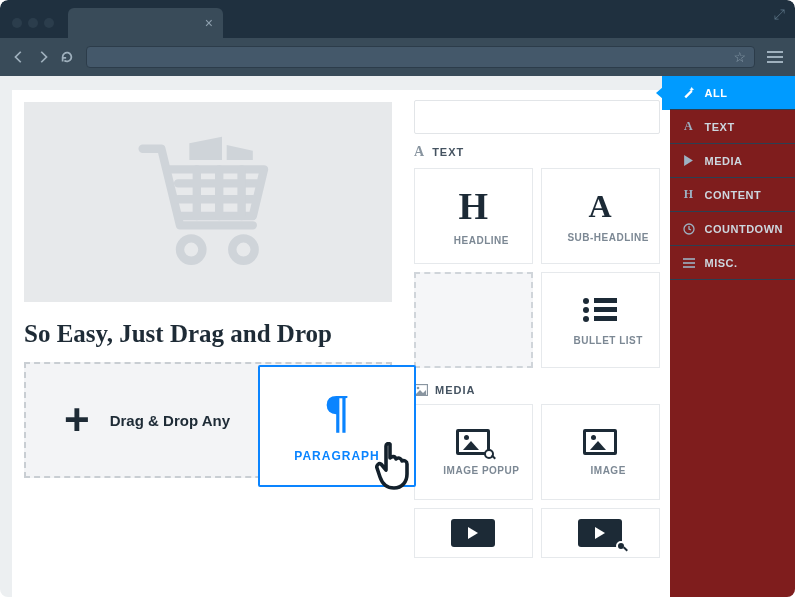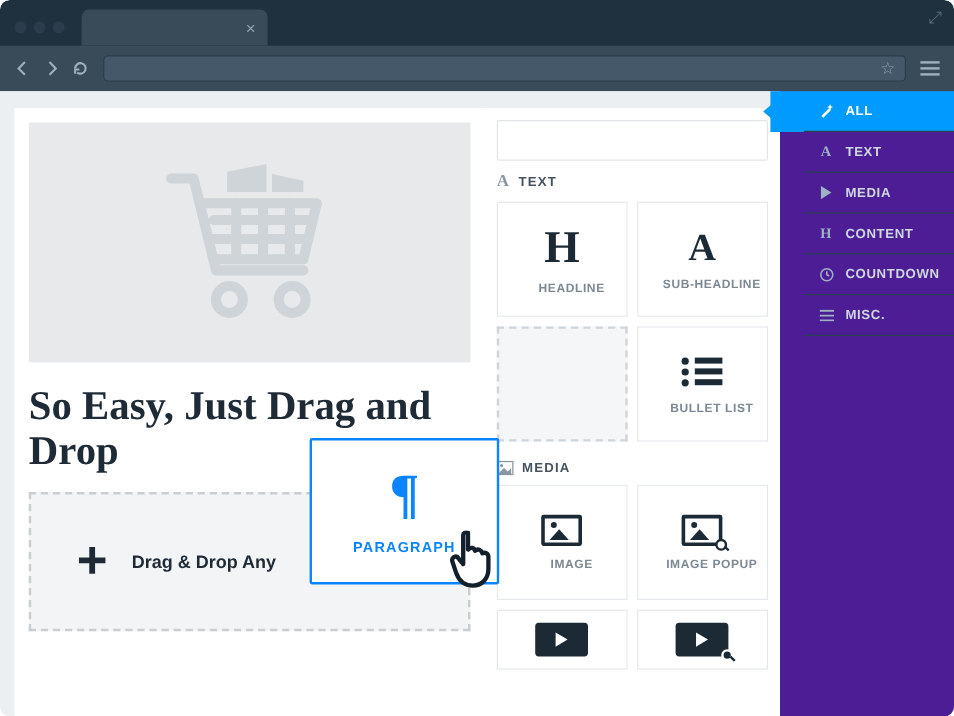--- a/index.html
+++ b/index.html
@@ -22,21 +22,21 @@
   .burger { display:flex; flex-direction:column; gap:3px; }
   .burger span { width:16px; height:2px; background:#9fb0bd; }
 
   
   .workspace { position:absolute; top:76px; left:0; right:0; bottom:0; display:flex; background:#eceff1; }
 
   
   .canvas { flex:0 0 392px; background:#fff; margin:14px 0 0 12px; padding:12px; position:relative; }
   .hero { width:100%; height:200px; background:#e7e9eb; display:flex; align-items:center; justify-content:center; }
   .cart { width:150px; height:140px; }
-  .headline { margin-top:18px; font-size:34px; font-weight:800; color:#1e2b36; font-family: Georgia, 'Times New Roman', serif; }
+  .headline { margin-top:18px; font-size:25px; font-weight:800; color:#1e2b36; font-family: Georgia, 'Times New Roman', serif; }
   .dropzone { margin-top:14px; border:2px dashed #c9ced3; background:#f3f4f6; height:116px; position:relative; display:flex; align-items:center; }
   .dropzone .plus { font-size:44px; font-weight:800; color:#1e2b36; margin-left:38px; }
   .dropzone .msg { font-size:15px; font-weight:800; color:#1e2b36; margin-left:20px; }
 
   
   .dragcard { position:absolute; left:258px; top:365px; width:158px; height:122px; background:#fff; border:2px solid #0a84ff; border-radius:2px; display:flex; flex-direction:column; align-items:center; justify-content:center; z-index:40; }
   .dragcard .glyph { font-size:46px; color:#0a84ff; font-weight:800; font-family:Georgia,serif; line-height:1; }
   .dragcard .lbl { margin-top:14px; font-size:12px; font-weight:800; letter-spacing:1px; color:#0a84ff; }
   .cursor { position:absolute; left:372px; top:442px; z-index:50; }
 
@@ -57,21 +57,21 @@
   .bullets .bline { flex:1; height:5px; background:#1c2a36; }
   .mediabox { width:34px; height:26px; border:3px solid #1c2a36; border-radius:2px; position:relative; }
   .mediabox::before { content:""; position:absolute; width:5px; height:5px; border-radius:50%; background:#1c2a36; top:3px; left:5px; }
   .mediabox::after { content:""; position:absolute; bottom:2px; left:4px; width:0; height:0; border-left:8px solid transparent; border-right:8px solid transparent; border-bottom:9px solid #1c2a36; }
   .mag { position:absolute; right:-4px; bottom:-4px; width:10px; height:10px; border:2px solid #1c2a36; border-radius:50%; background:#fff; }
   .mag::after { content:""; position:absolute; width:5px; height:2px; background:#1c2a36; right:-4px; bottom:-1px; transform:rotate(45deg); }
   .vidbox { width:44px; height:28px; background:#1c2a36; border-radius:3px; display:flex; align-items:center; justify-content:center; position:relative; }
   .vidbox .tri { width:0; height:0; border-left:10px solid #fff; border-top:6px solid transparent; border-bottom:6px solid transparent; }
 
   
-  .rail { flex:0 0 123px; background:#4c1d95; position:relative;padding-left:20px; }
+  .rail { flex:0 0 123px; background:#7f1d1d; position:relative; }
   .accentbar { position:absolute; top:0; left:-8px; right:0; height:34px; background:#009bff; }
   .pointer { position:absolute; left:-14px; top:11px; width:0; height:0; border-right:7px solid #009bff; border-top:6px solid transparent; border-bottom:6px solid transparent; }
   .rail ul { list-style:none; padding-top:0; position:relative; }
   .rail li { height:34px; display:flex; align-items:center; gap:9px; padding:0 12px; font-size:11px; font-weight:800; letter-spacing:0.5px; color:#cdd7df; border-bottom:1px solid #2b4053; cursor:pointer; }
   .rail li.active { color:#fff; background:transparent; }
   .rail li .ri { width:14px; display:flex; justify-content:center; color:#9db2c3; font-size:12px; }
   .rail li.active .ri { color:#fff; }
 
   svg { display:block; }
 </style>
@@ -191,29 +191,29 @@
               <circle cx="4" cy="4" r="1.3" fill="#8995a0"></circle>
               <path d="M2 10 L6 6 L9 9 L12 6 L12 11 L2 11 Z" fill="#8995a0"></path>
             </svg>
         </span>
         <span>MEDIA</span>
       </div>
       <div class="grid">
         <div class="tile">
           <div style="position:relative">
               <div class="mediabox"></div>
-            </div>
-          <div class="cap">IMAGE</div>
+              <div class="mag"></div>
+            </div>
+          <div class="cap">IMAGE POPUP</div>
         </div>
         <div class="tile">
           <div style="position:relative">
               <div class="mediabox"></div>
-              <div class="mag"></div>
-            </div>
-          <div class="cap">IMAGE POPUP</div>
+            </div>
+          <div class="cap">IMAGE</div>
         </div>
         <div class="tile" style="height:50px">
           <div class="vidbox">
               <div class="tri"></div>
             </div>
         </div>
         <div class="tile" style="height:50px">
           <div class="vidbox" style="position:relative">
               <div class="tri"></div>
               <div class="mag" style="background:#1c2a36;border-color:#fff"></div>

